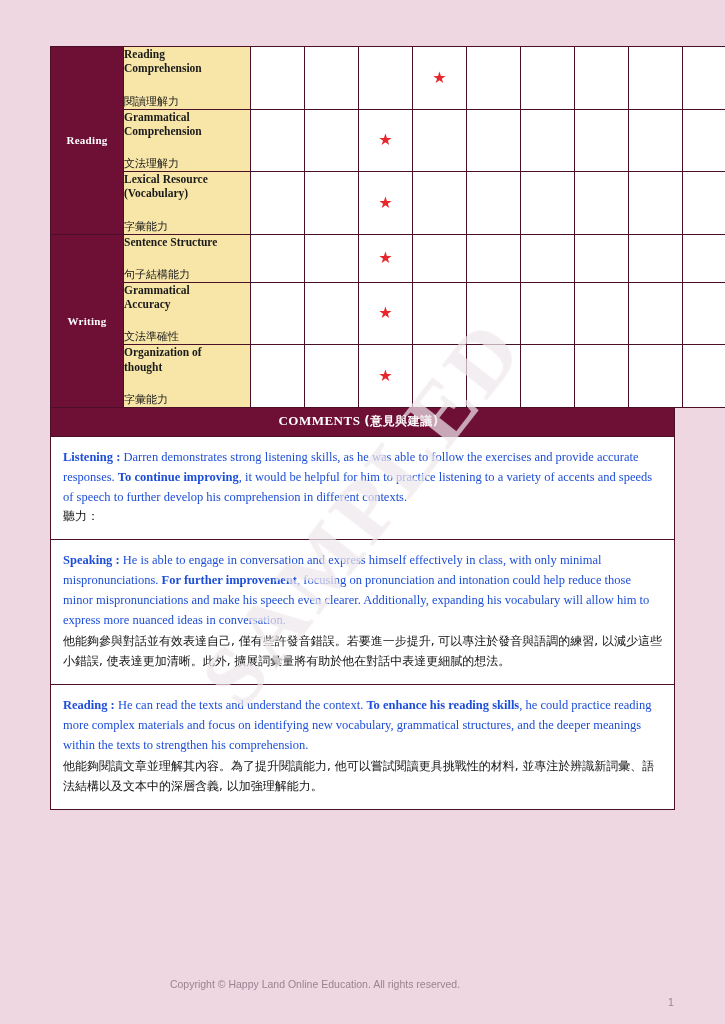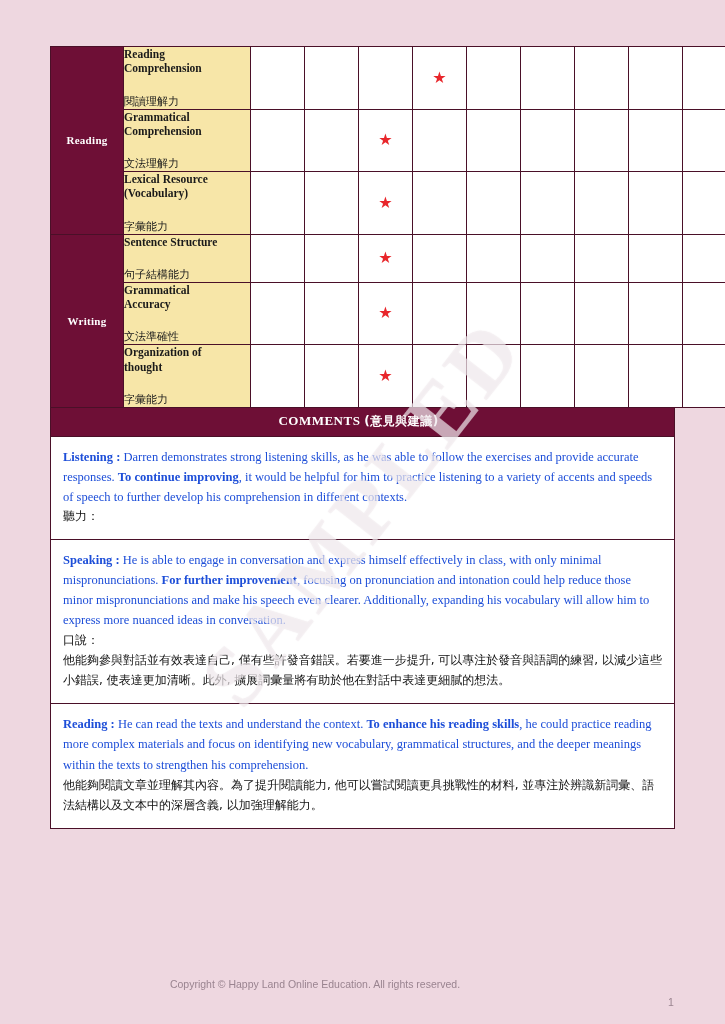--- a/index.html
+++ b/index.html
@@ -300,21 +300,20 @@
     <div class="comment-en">
       <b>Listening :</b><span> Darren demonstrates strong listening skills, as he was able to follow the exercises and provide accurate responses. </span><b>To continue improving</b><span>, it would be helpful for him to practice listening to a variety of accents and speeds of speech to further develop his comprehension in different contexts.</span>
     </div>
     <div class="comment-zh-label">聽力：</div>
   </div>
 
   <div class="comment-block">
     <div class="comment-en">
       <b>Speaking :</b><span> He is able to engage in conversation and express himself effectively in class, with only minimal mispronunciations. </span><b>For further improvement</b><span>, focusing on pronunciation and intonation could help reduce those minor mispronunciations and make his speech even clearer. Additionally, expanding his vocabulary will allow him to express more nuanced ideas in conversation.</span>
     </div>
-    <div class="comment-zh-label">口說：</div>
     <div class="comment-zh">他能夠參與對話並有效表達自己, 僅有些許發音錯誤。若要進一步提升, 可以專注於發音與語調的練習, 以減少這些小錯誤, 使表達更加清晰。此外, 擴展詞彙量將有助於他在對話中表達更細膩的想法。</div>
   </div>
 
   <div class="comment-block">
     <div class="comment-en">
       <b>Reading :</b><span> He can read the texts and understand the context. </span><b>To enhance his reading skills</b><span>, he could practice reading more complex materials and focus on identifying new vocabulary, grammatical structures, and the deeper meanings within the texts to strengthen his comprehension.</span>
     </div>
     <div class="comment-zh">他能夠閱讀文章並理解其內容。為了提升閱讀能力, 他可以嘗試閱讀更具挑戰性的材料, 並專注於辨識新詞彙、語法結構以及文本中的深層含義, 以加強理解能力。</div>
   </div>
 

